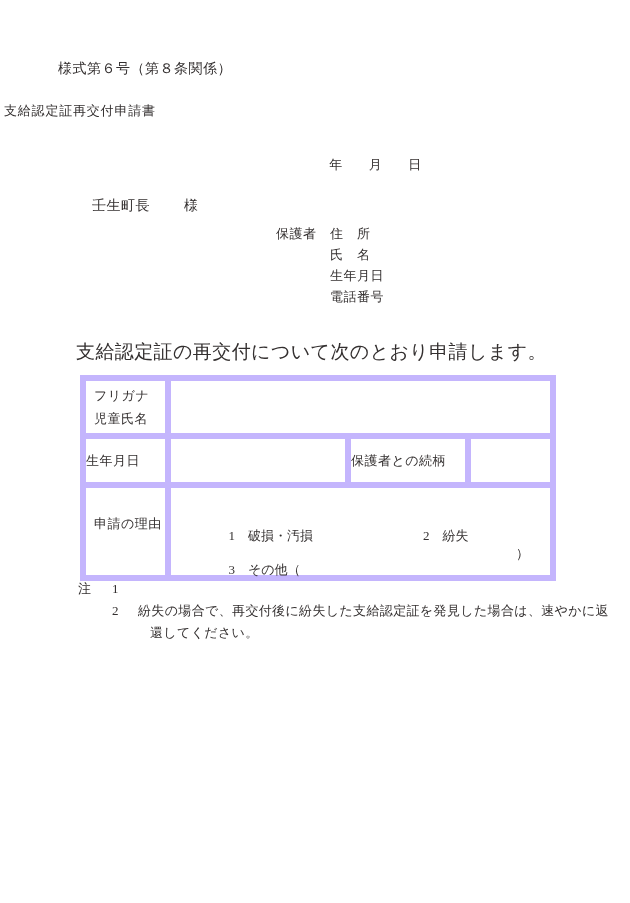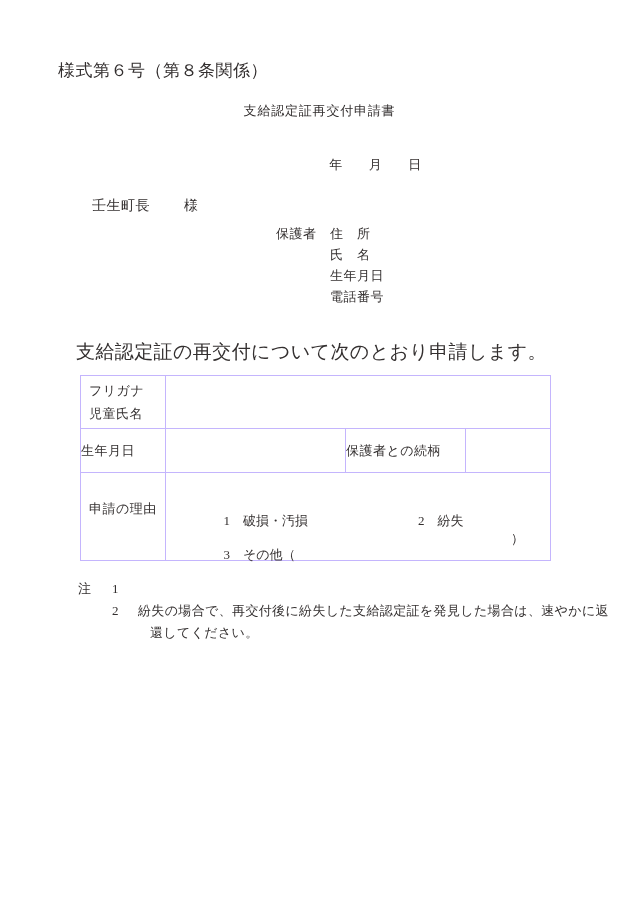--- a/index.html
+++ b/index.html
@@ -29,29 +29,29 @@
     position: absolute;
     white-space: pre;
     line-height: 1.0;
     letter-spacing: 0.5px;
   }
 
   
   .form-no {
     left: 58px;
     top: 62px;
-    font-size: 17px;
+    font-size: 14px;
   }
 
   
   .doc-title {
-    left: 10px;
+    left: 4px;
     top: 104px;
     width: 619px;
-    text-align: center;
+    text-align: left;
     font-size: 13px;
     letter-spacing: 0.8px;
   }
 
   
   .date-line {
     left: 0;
     top: 145px;
     width: 630px;
     font-size: 13px;
@@ -106,21 +106,21 @@
   .form-table {
     position: absolute;
     left: 80px;
     top: 375px;
     width: 470px;
     border-collapse: collapse;
     table-layout: fixed;
     font-size: 13px;
   }
   .form-table td {
-    border: 1px solid #c4b5fd;
+    border: 6px solid #c4b5fd;
     padding: 0;
     vertical-align: middle;
   }
   .cell-label {
     padding-left: 8px;
     letter-spacing: 0.5px;
     white-space: pre;
   }
   .cell-blank { background: transparent; }
 

